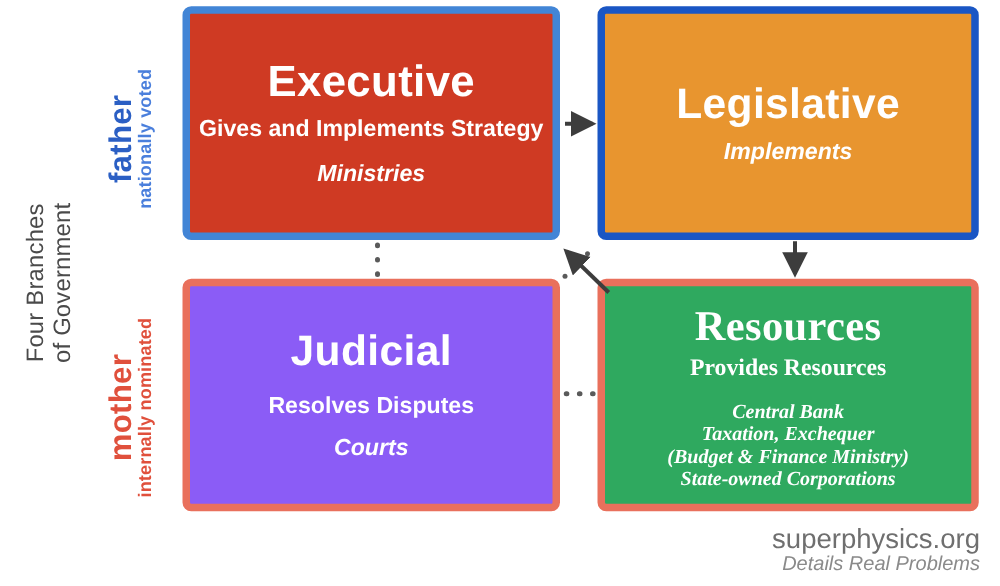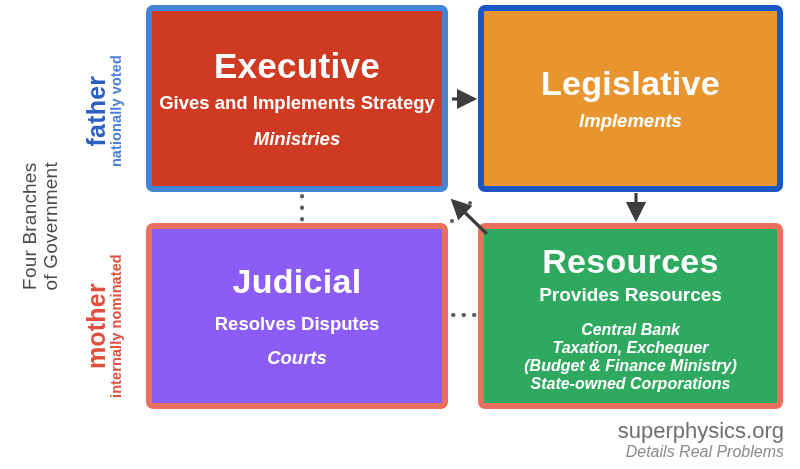--- a/index.html
+++ b/index.html
@@ -131,20 +131,21 @@
   #box-judicial .b-title { margin-bottom: 12px; }
   #box-judicial .b-desc { margin-bottom: 12px; }
 
   #box-resources {
     left: 478px; top: 223px; width: 305px; height: 186px;
     background: #2fa95f;
     border-color: #e9705c;
     border-width: 6px;
     justify-content: flex-start;
     padding-top: 14px;
+    font-family: Liberation Serif, serif;
   }
   #box-resources .b-title { margin-bottom: 4px; }
   #box-resources .b-desc { margin-bottom: 14px; font-size: 19px; }
   #box-resources .b-items { font-size: 16px; line-height: 1.12; }
 
   
   #connectors {
     position: absolute;
     left: 0; top: 0;
     width: 800px; height: 469px;

